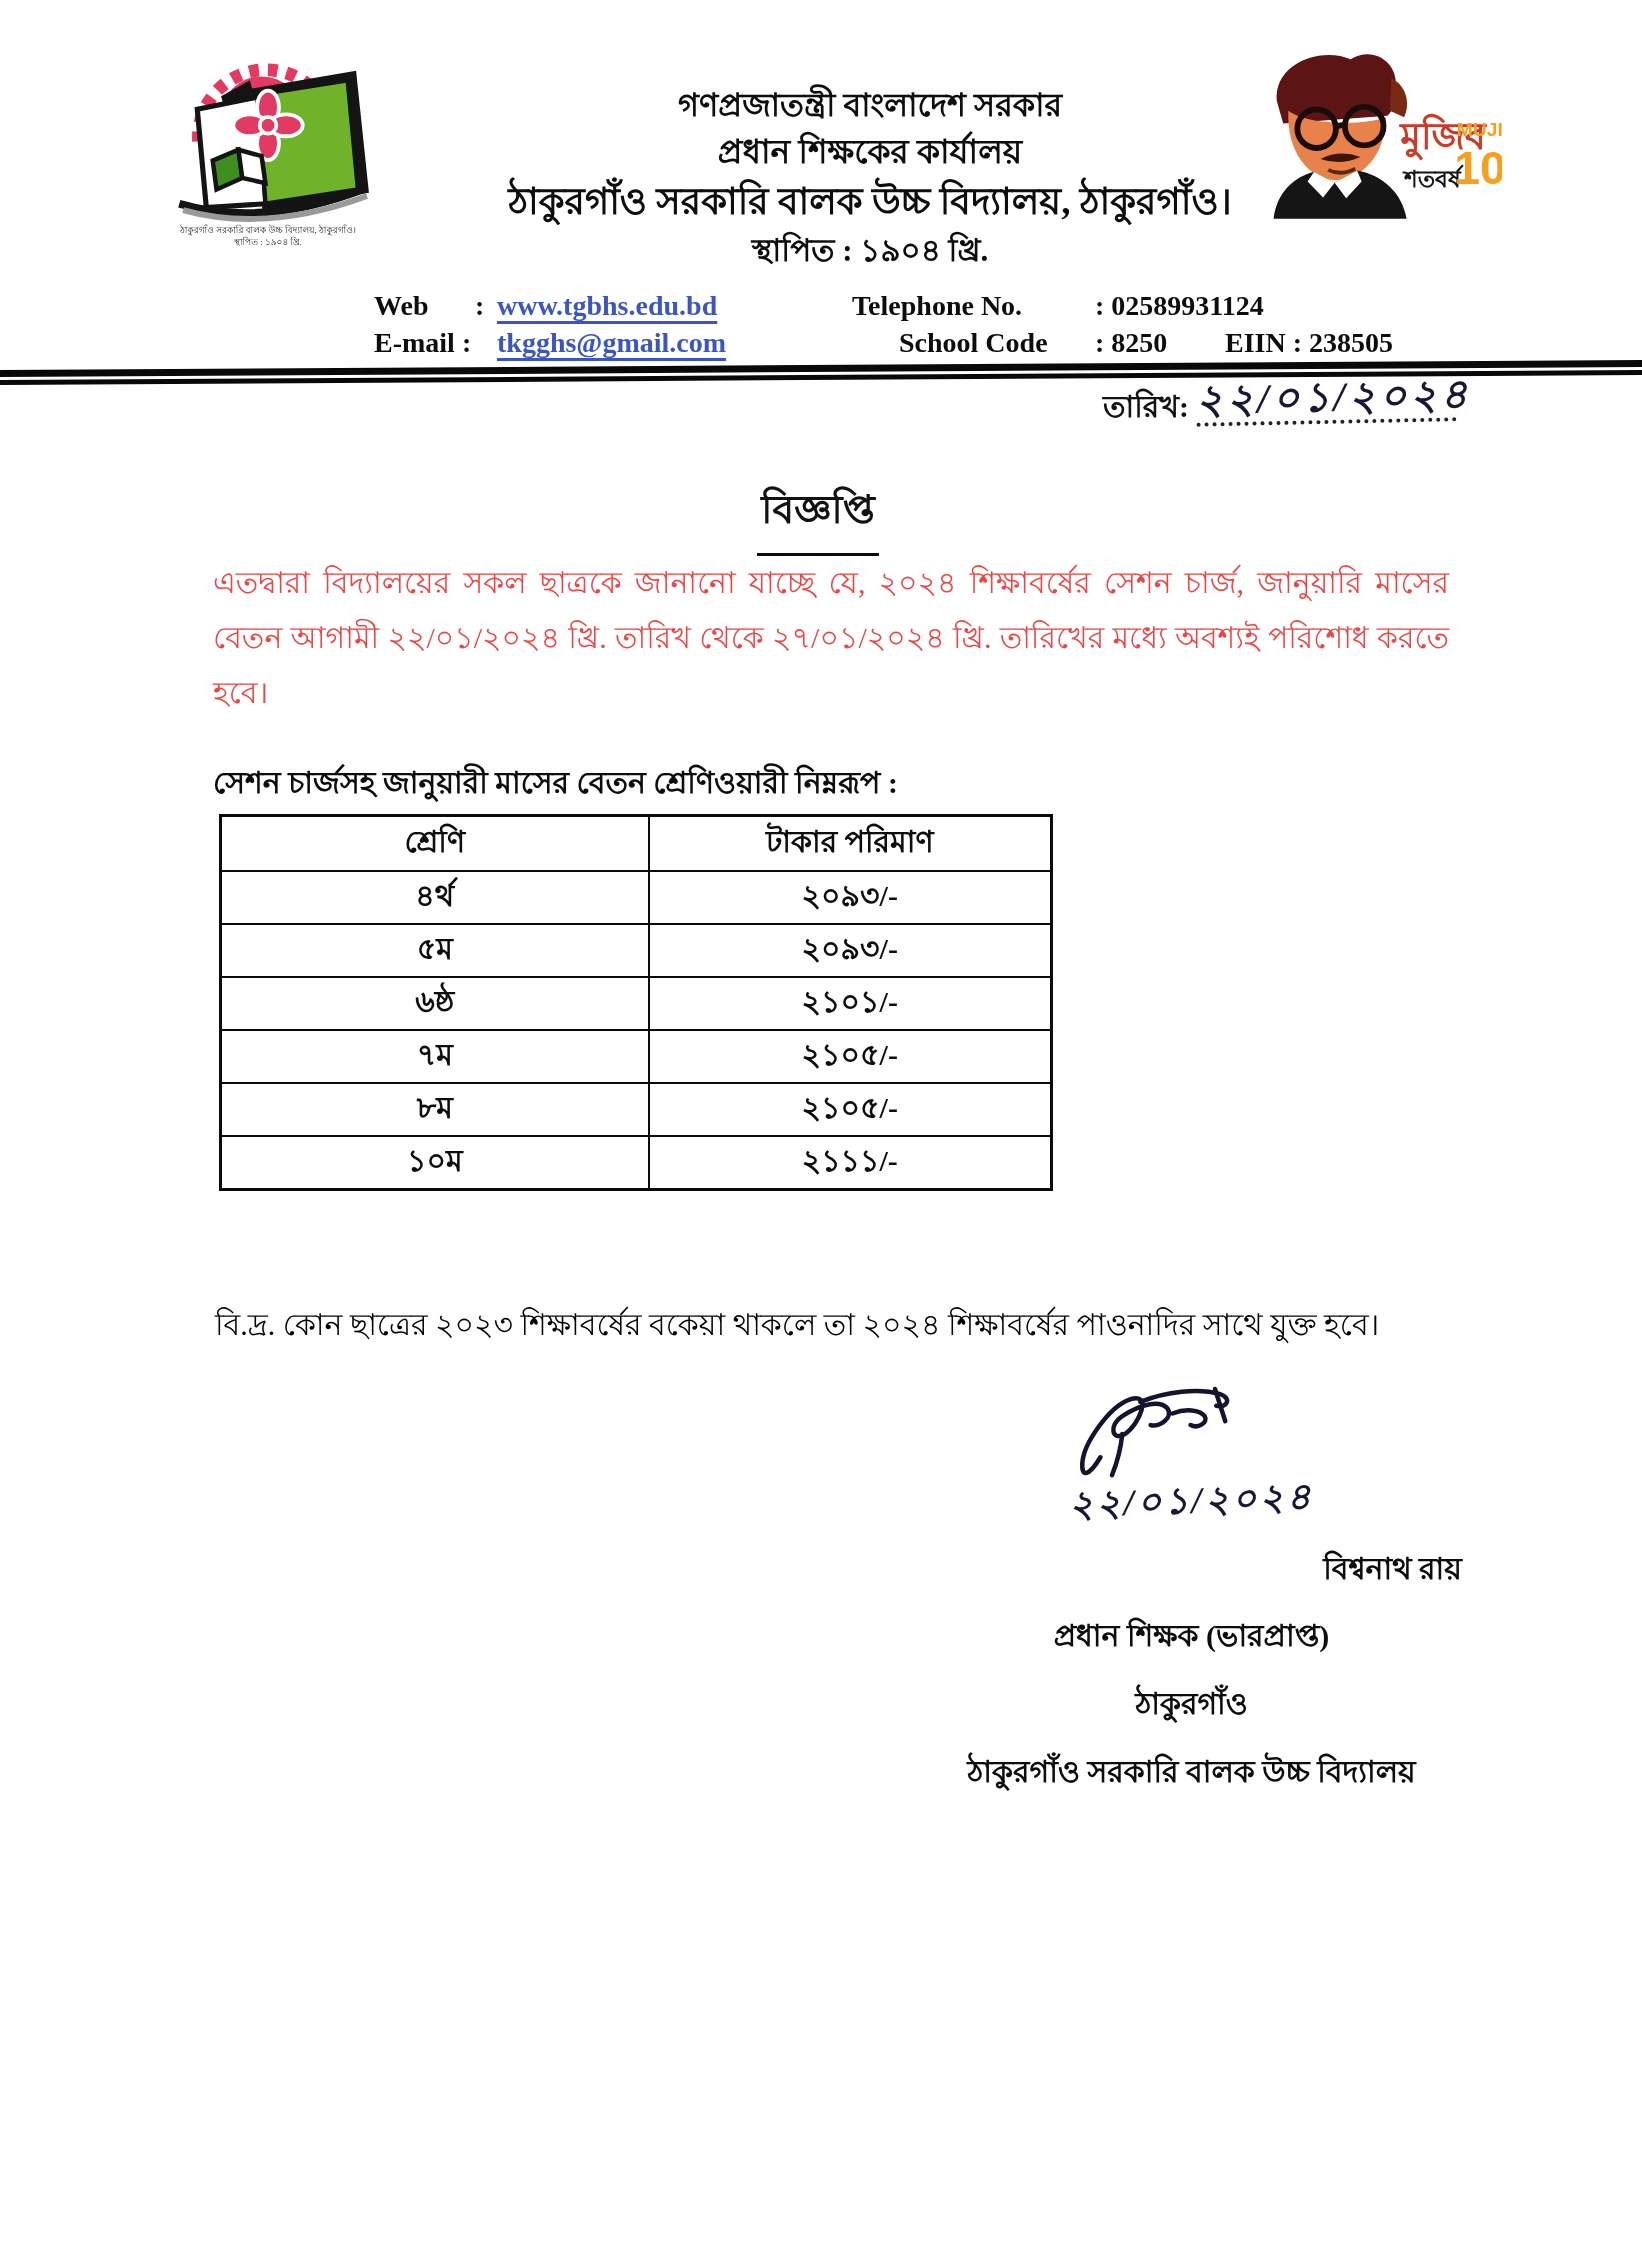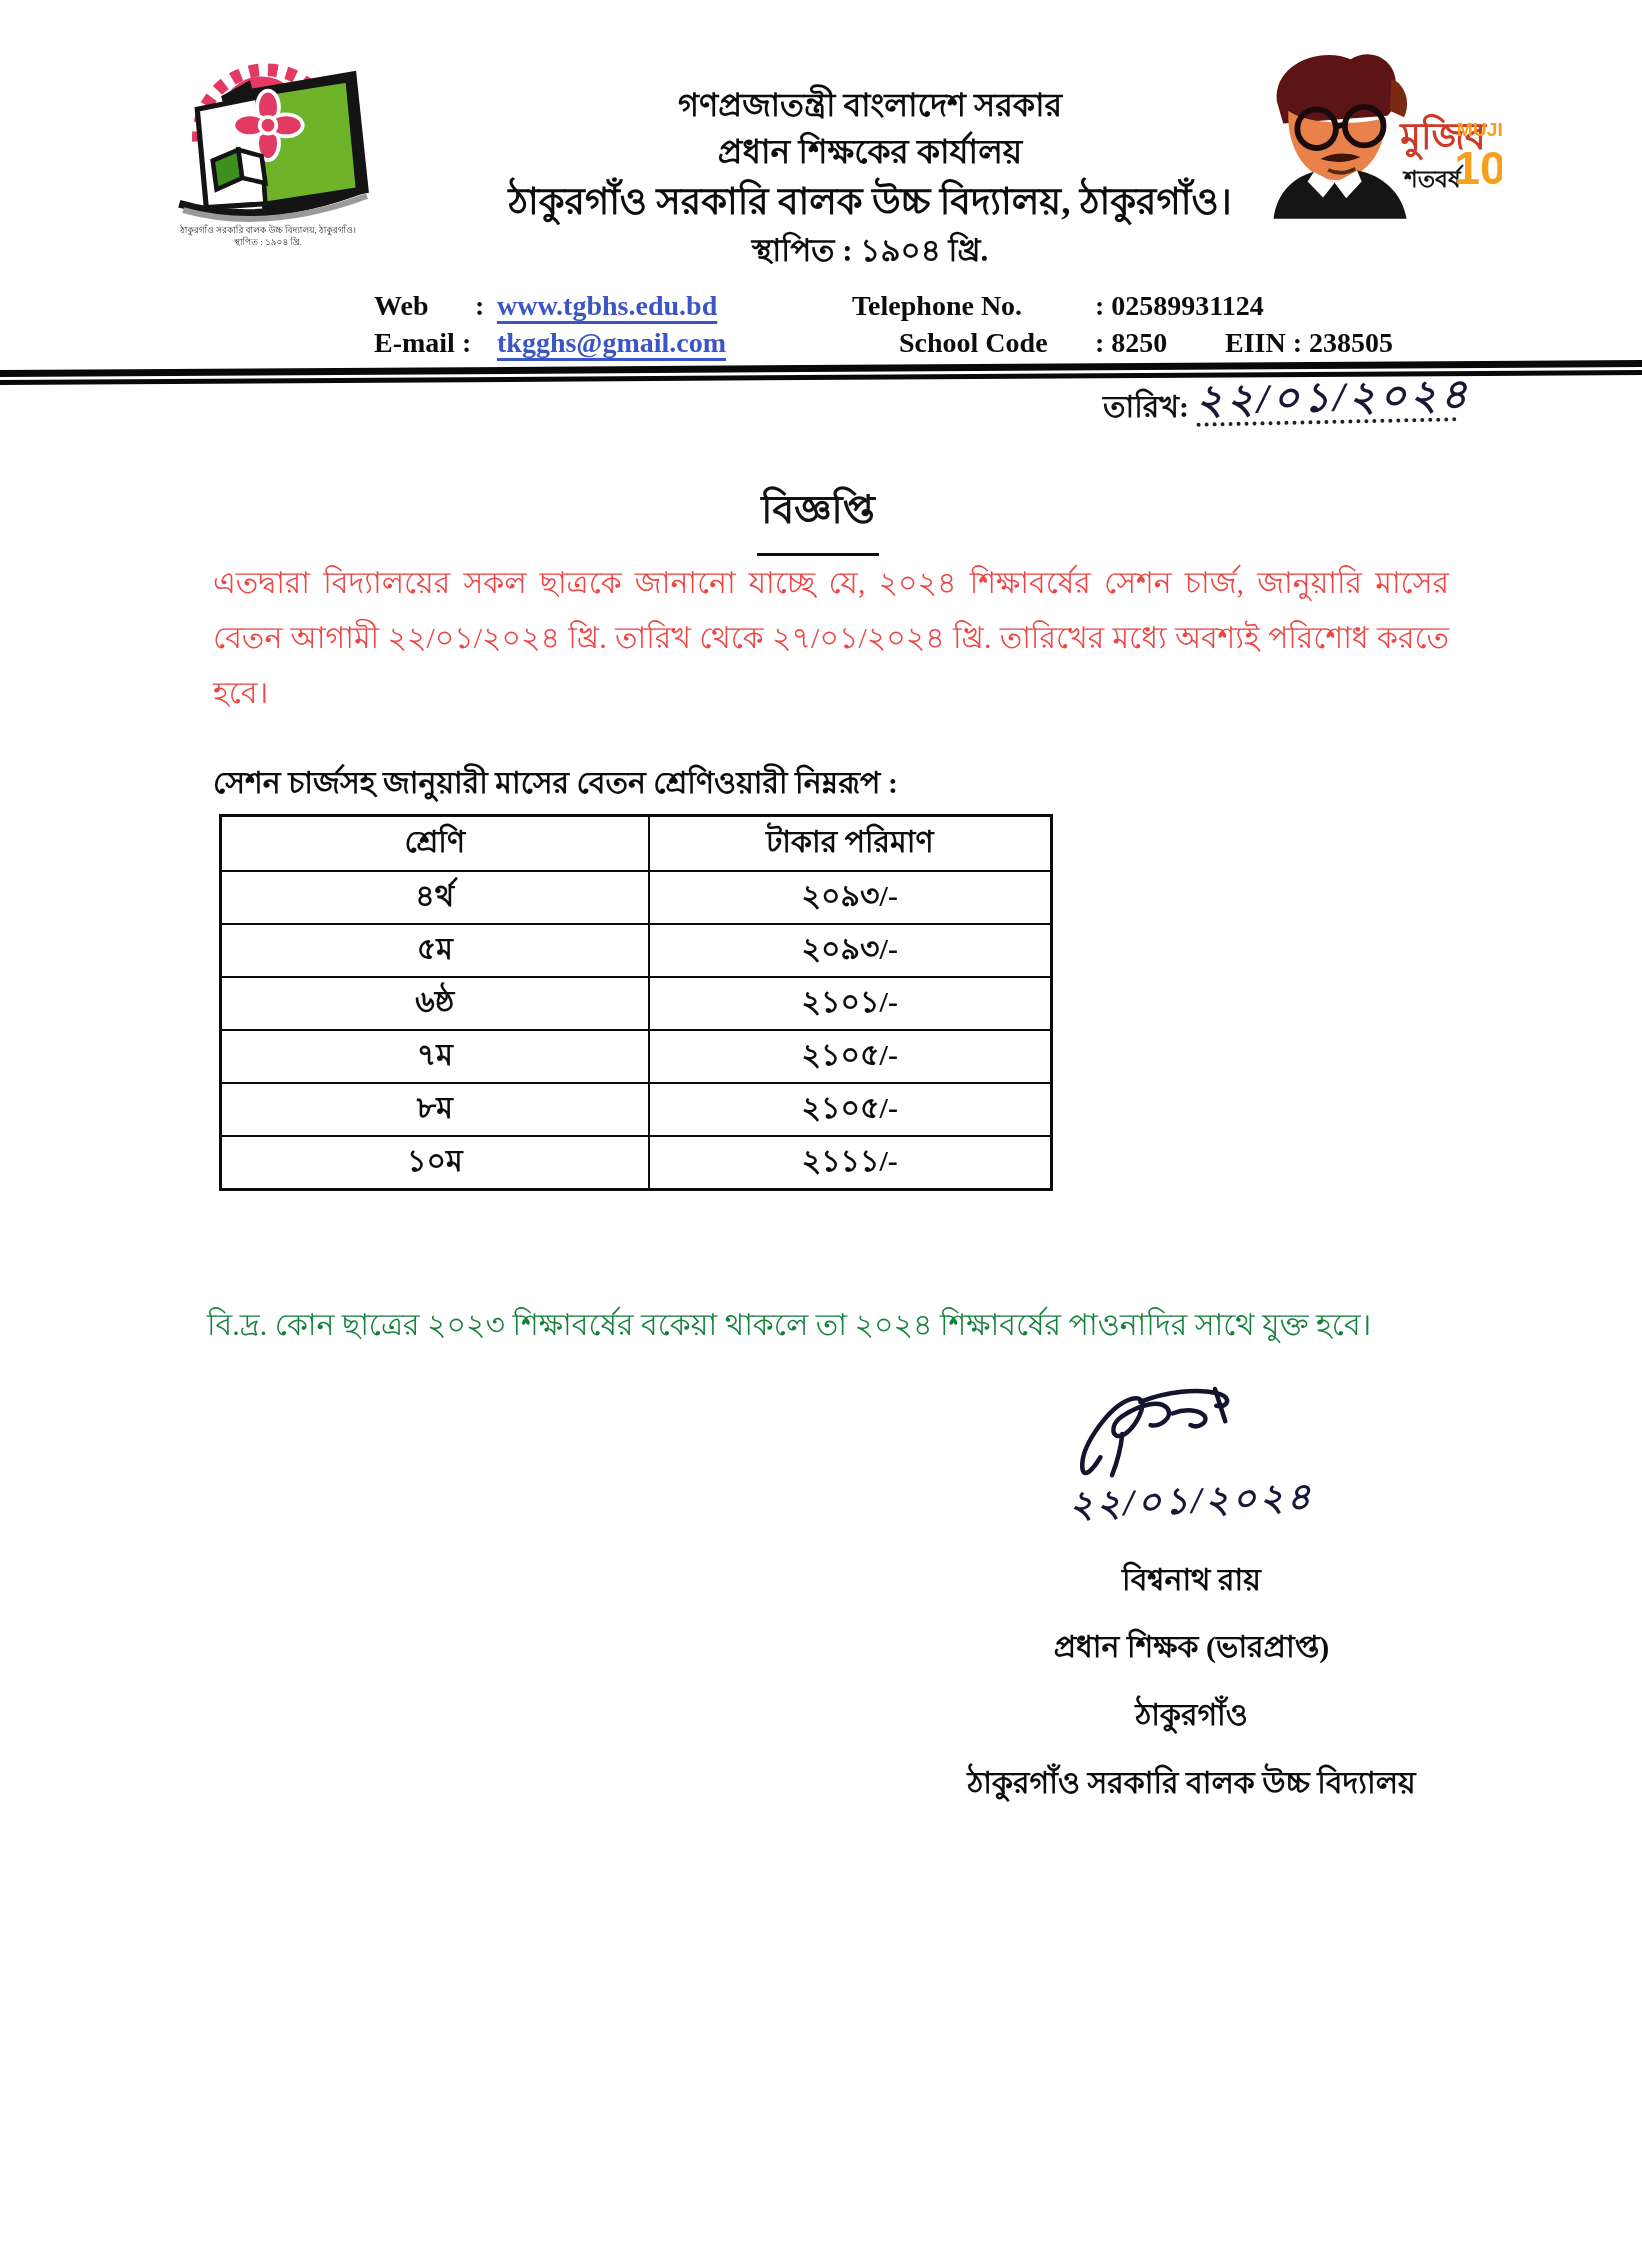--- a/index.html
+++ b/index.html
@@ -52,31 +52,31 @@
   }
   table.fees col.c1{width:428px;} table.fees col.c2{width:403px;}
   table.fees th,table.fees td{
     border:2.6px solid #0b0b0b;text-align:center;vertical-align:middle;
     font-size:30px;color:#0d0d0d;padding:0;
   }
   table.fees{border:3.2px solid #0b0b0b;}
   table.fees th{height:53px;font-weight:bold;}
   table.fees td{height:46px;font-weight:bold;}
   
-  .note{position:absolute;left:207px;top:1297px;width:1236px;
-    font-size:30px;line-height:55px;text-align:justify;color:#15803d;}
+  .note{position:absolute;left:215px;top:1297px;width:1236px;
+    font-size:30px;line-height:55px;text-align:justify;color:#000000;}
   
   .sign{position:absolute;left:921px;top:1380px;width:541px;text-align:center;}
   .sign .scribble{margin-left:-39px;}
   .sign .hand-date{
     font-size:37px;font-weight:bold;font-style:italic;color:#181836;
     letter-spacing:3.2px;transform:rotate(-2deg);margin-top:-14px;white-space:nowrap;
   }
   .sign .t{font-size:30px;font-weight:bold;color:#0d0d0d;white-space:nowrap;}
-  .sign .name{margin-top:22px;}
+  .sign .name{margin-top:11px;text-align:right;}
   .sign .desig{margin-top:15.5px;}
   .sign .schl{margin-top:17px;}
   .sign .place{margin-top:17px;}
   
   .mujib-txt text{font-family:"Liberation Sans",sans-serif;font-weight:bold;}
 </style>
 </head>
 <body>
 
 <div class="page">

